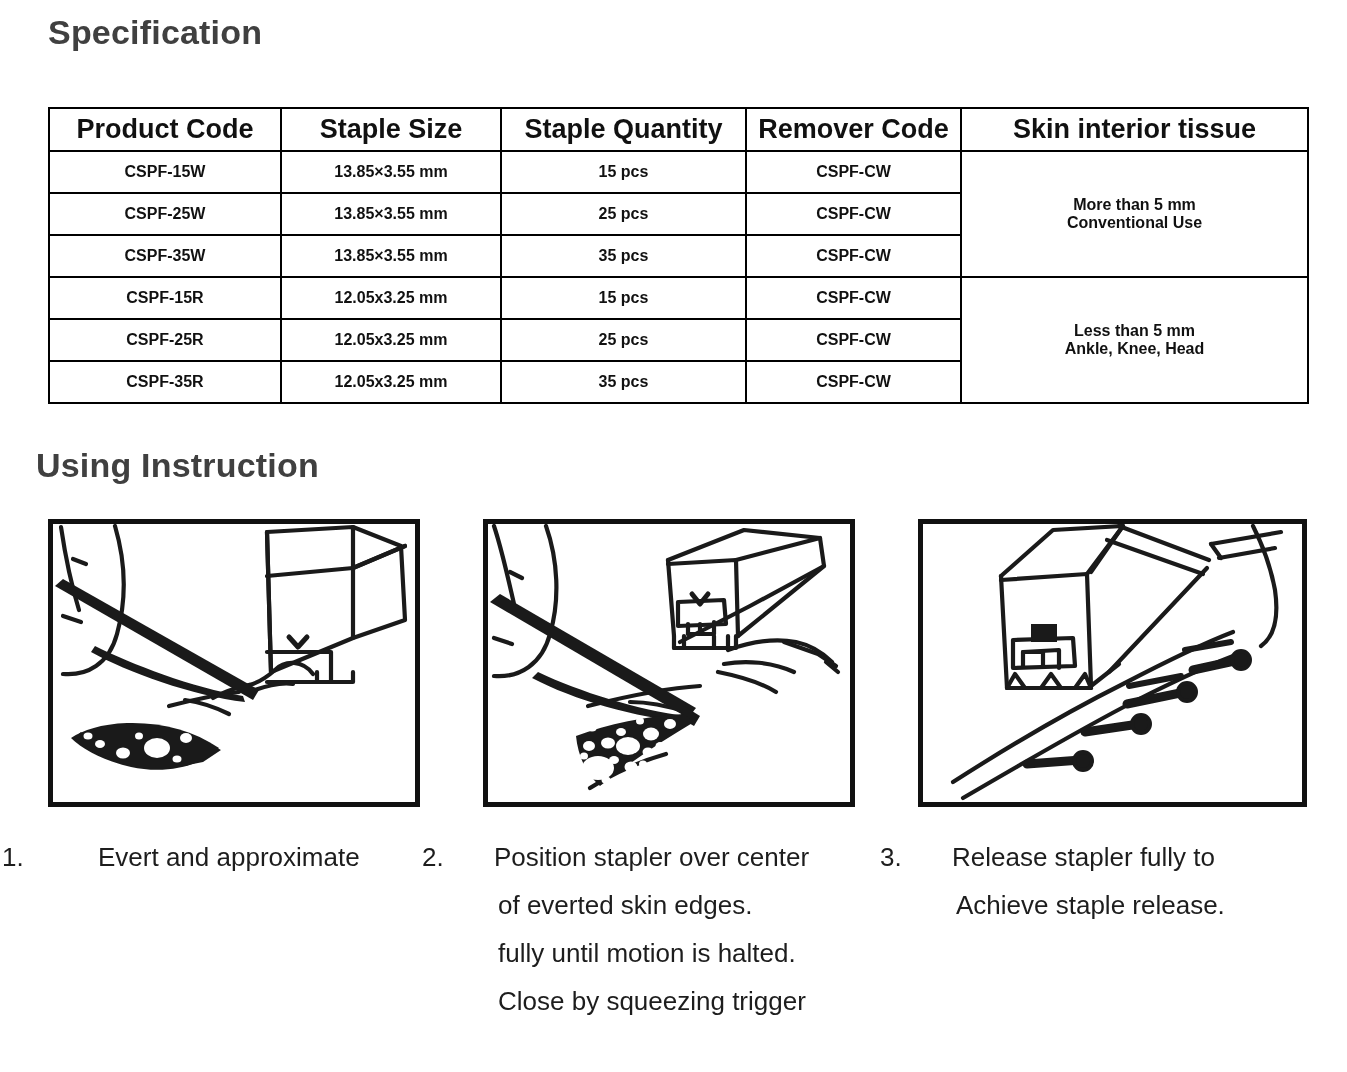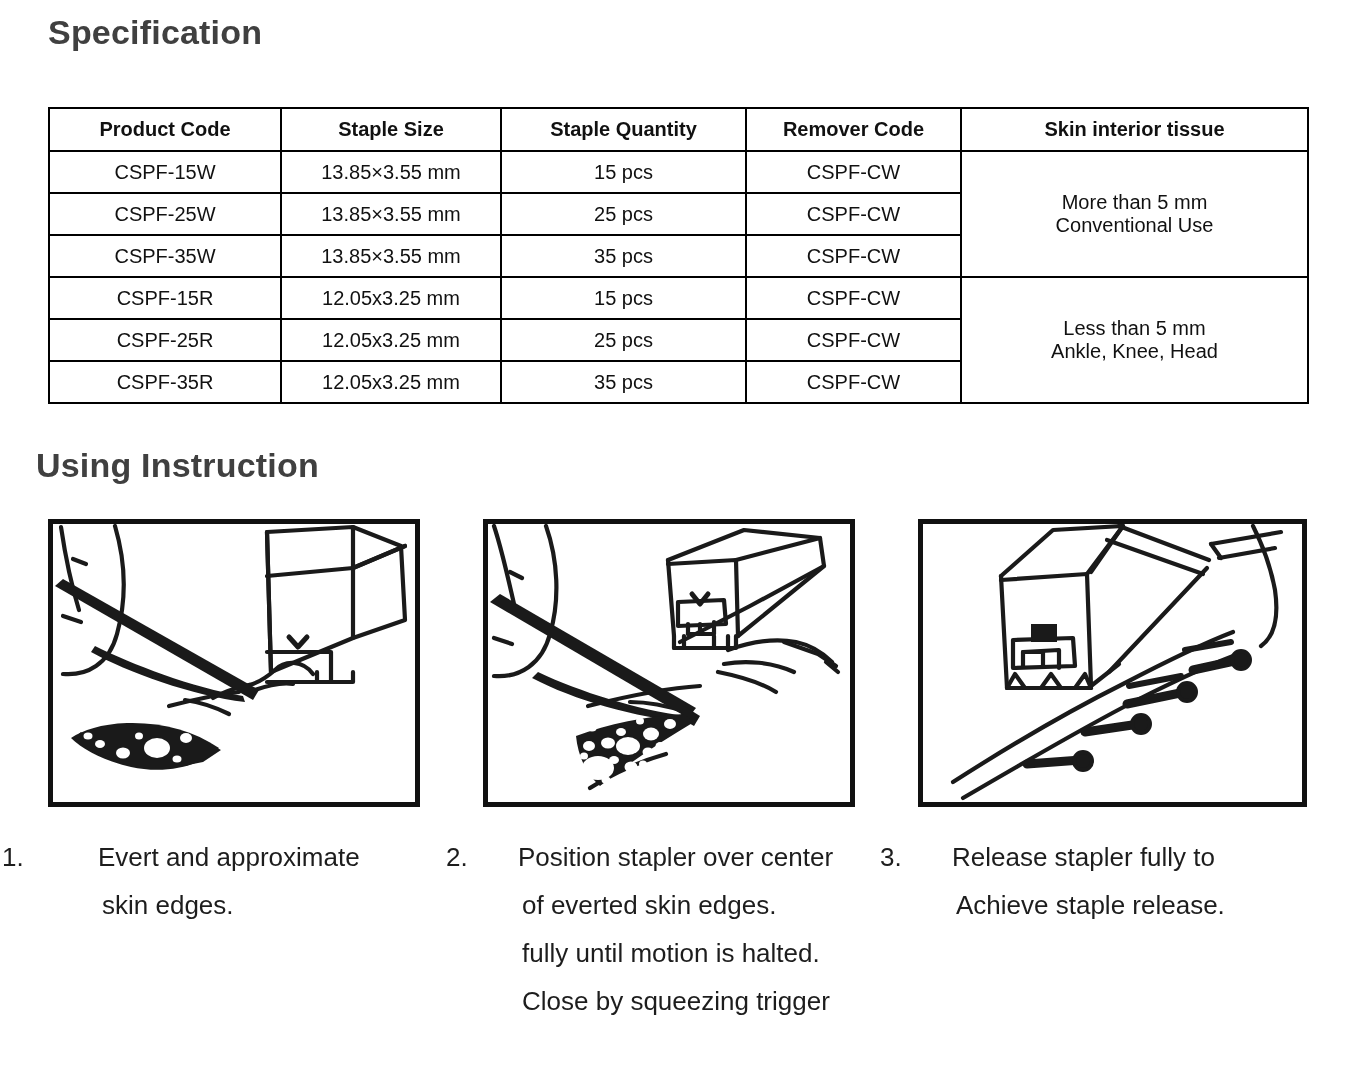--- a/index.html
+++ b/index.html
@@ -40,29 +40,29 @@
     border-collapse: collapse;
     width: 1259px;
     table-layout: fixed;
     background: #fff;
   }
   table.spec td, table.spec th {
     border: 2px solid #000;
     padding: 0;
     text-align: center;
     vertical-align: middle;
-    font-weight: normal;
-    font-size: 20px;
+    font-weight: bold;
+    font-size: 16px;
     color: #111;
     height: 40px;
     line-height: 1.15;
   }
   table.spec thead th {
     font-weight: bold;
-    font-size: 20px;
+    font-size: 27px;
     height: 41px;
     margin-top: 36px;
   }
   
   col.c-code { width: 232px; }
   col.c-size { width: 220px; }
   col.c-qty  { width: 245px; }
   col.c-rem  { width: 215px; }
   col.c-tis  { width: 347px; }
 
@@ -87,21 +87,21 @@
 
   
   .caption {
     position: absolute;
     font-size: 26px;
     line-height: 48px;
     color: #1d1d1d;
     white-space: nowrap;
   }
   #caption-1 { left: 52px;  top: 833px; width: 420px; }
-  #caption-2 { left: 484px; top: 833px; width: 430px; }
+  #caption-2 { left: 460px; top: 833px; width: 430px; }
   #caption-3 { left: 918px; top: 833px; width: 420px; }
   .caption .num {
     display: inline-block;
     width: 34px;
   }
   .caption .cl {
     display: block;
     padding-left: 38px;
     text-indent: -38px;
   }
@@ -339,21 +339,20 @@
       <path d="M262 126 L308 118" stroke-width="6"></path>
       <path d="M206 162 L258 152" stroke-width="6"></path>
     </g>
 
     <rect x="108" y="100" width="26" height="18" fill="#1a1a1a"></rect>
   </svg>
 </div>
 
 <div class="caption" id="caption-1">
   <span class="cl"><span class="num">1.</span><span>Evert and approximate</span></span>
-  <span class="cl cont">skin edges.</span>
 </div>
 
 <div class="caption" id="caption-2">
   <span class="cl"><span class="num">2.</span><span>Position stapler over center</span></span>
   <span class="cl cont">of everted skin edges.</span>
   <span class="cl cont">fully until motion is halted.</span>
   <span class="cl cont">Close by squeezing trigger</span>
 </div>
 
 <div class="caption" id="caption-3">

